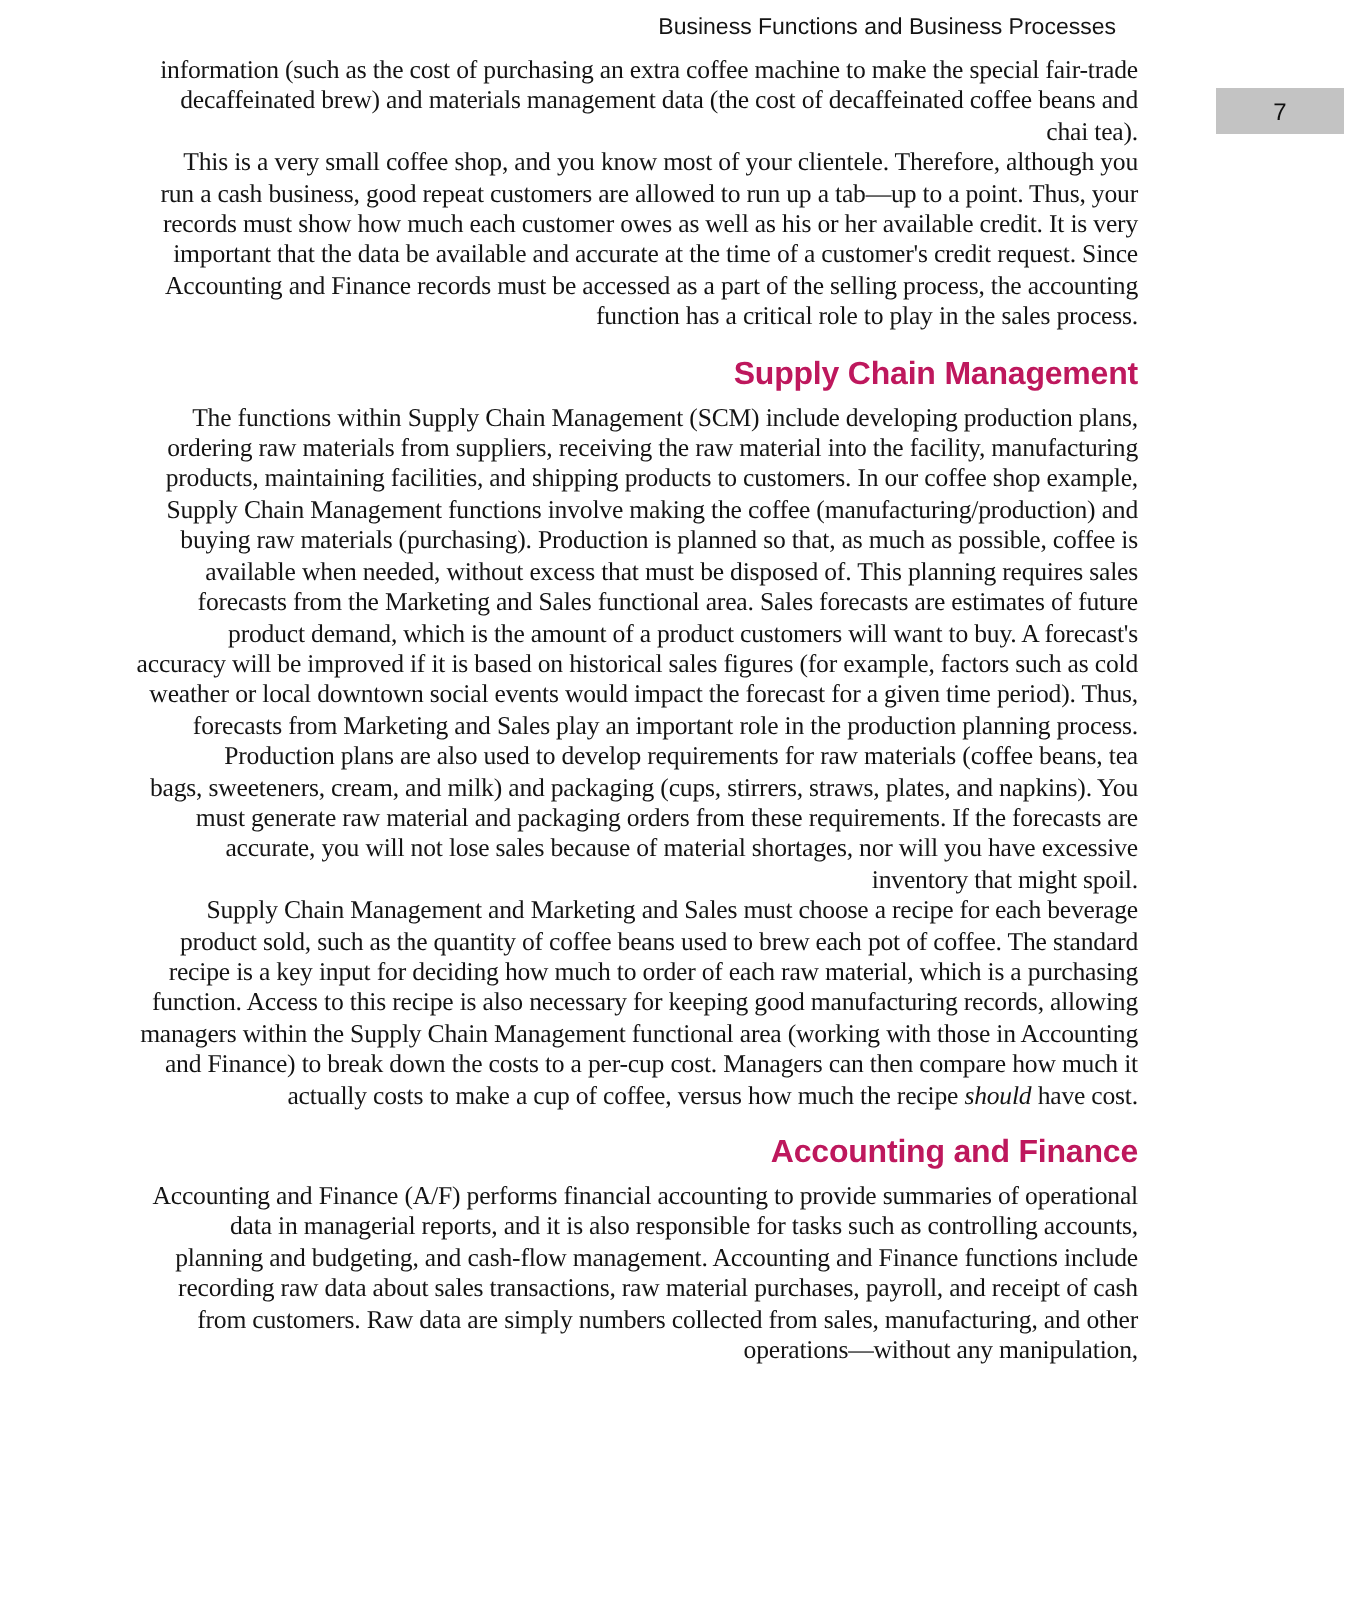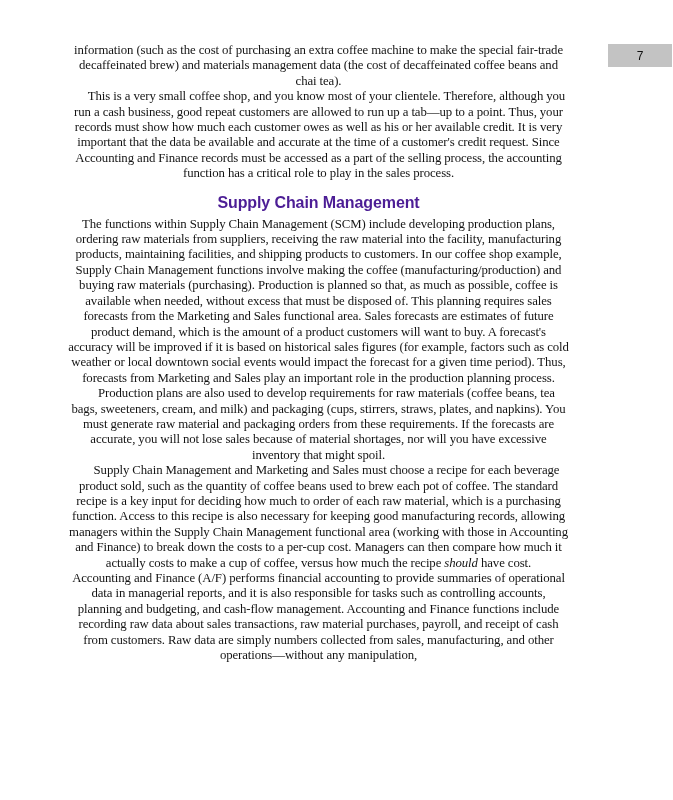--- a/index.html
+++ b/index.html
@@ -32,57 +32,59 @@
     display: flex;
     align-items: center;
     justify-content: center;
     font-family: "Liberation Sans", sans-serif;
     font-size: 12px;
     color: #101010;
   }
   .content {
     position: absolute;
     left: 68px;
-    top: 43px;
+    top: 28px;
     width: 501px;
     font-family: "Liberation Serif", serif;
     font-size: 12.8px;
     line-height: 15.4px;
     letter-spacing: -0.1px;
     color: #141414;
-    text-align: center;
+    text-align: right;
   }
   .content p {
     margin: 0;
     padding: 0;
   }
   .content p.indent {
     text-indent: 16px;
   }
   .content h2 {
     font-family: "Liberation Sans", sans-serif;
     font-size: 16px;
     font-weight: bold;
-    color: #4c1d95;
+    color: #be185d;
     margin: 12px 0 5px 0;
     padding: 0;
     line-height: 18px;
   }
   .content b { font-weight: normal; }
   .content i { }
 </style>
 </head>
 <body>
 
 <div id="page">
+  <div class="running-head">Business Functions and Business Processes</div>
   <div class="page-tab" style="background: rgb(195, 195, 195);">
     <span>7</span>
   </div>
   <div class="content">
       <p><span>information (such as the cost of purchasing an extra coffee machine to make the special fair-trade decaffeinated brew) and materials management data (the cost of decaffeinated coffee beans and chai tea).</span></p>
       <p class="indent"><span>This is a very small coffee shop, and you know most of your clientele. Therefore, although you run a cash business, good repeat customers are allowed to run up a tab—up to a point. Thus, your records must show how much each customer owes as well as his or her available credit. It is very important that the data be available and accurate at the time of a customer's credit request. Since Accounting and Finance records must be accessed as a part of the selling process, the accounting function has a critical role to play in the sales process.</span></p>
       <h2>Supply Chain Management</h2>
       <p><span>The functions within </span><b>Supply Chain Management (SCM)</b><span> include developing production plans, ordering raw materials from suppliers, receiving the raw material into the facility, manufacturing products, maintaining facilities, and shipping products to customers. In our coffee shop example, Supply Chain Management functions involve making the coffee (manufacturing/production) and buying raw materials (purchasing). Production is planned so that, as much as possible, coffee is available when needed, without excess that must be disposed of. This planning requires sales forecasts from the Marketing and Sales functional area. </span><b>Sales forecasts</b><span> are estimates of future product demand, which is the amount of a product customers will want to buy. A forecast's accuracy will be improved if it is based on historical sales figures (for example, factors such as cold weather or local downtown social events would impact the forecast for a given time period). Thus, forecasts from Marketing and Sales play an important role in the production planning process.</span></p>
       <p class="indent"><span>Production plans are also used to develop requirements for raw materials (coffee beans, tea bags, sweeteners, cream, and milk) and packaging (cups, stirrers, straws, plates, and napkins). You must generate raw material and packaging orders from these requirements. If the forecasts are accurate, you will not lose sales because of material shortages, nor will you have excessive inventory that might spoil.</span></p>
       <p class="indent"><span>Supply Chain Management and Marketing and Sales must choose a recipe for each beverage product sold, such as the quantity of coffee beans used to brew each pot of coffee. The standard recipe is a key input for deciding how much to order of each raw material, which is a purchasing function. Access to this recipe is also necessary for keeping good manufacturing records, allowing managers within the Supply Chain Management functional area (working with those in Accounting and Finance) to break down the costs to a per-cup cost. Managers can then compare how much it actually costs to make a cup of coffee, versus how much the recipe </span><i>should</i><span> have cost.</span></p>
+      <h2>Accounting and Finance</h2>
       <p><b>Accounting and Finance (A/F)</b><span> performs financial accounting to provide summaries of operational data in managerial reports, and it is also responsible for tasks such as controlling accounts, planning and budgeting, and cash-flow management. Accounting and Finance functions include recording raw data about sales transactions, raw material purchases, payroll, and receipt of cash from customers. </span><b>Raw data</b><span> are simply numbers collected from sales, manufacturing, and other operations—without any manipulation,</span></p>
     </div>
 </div>
 
 </body></html>

